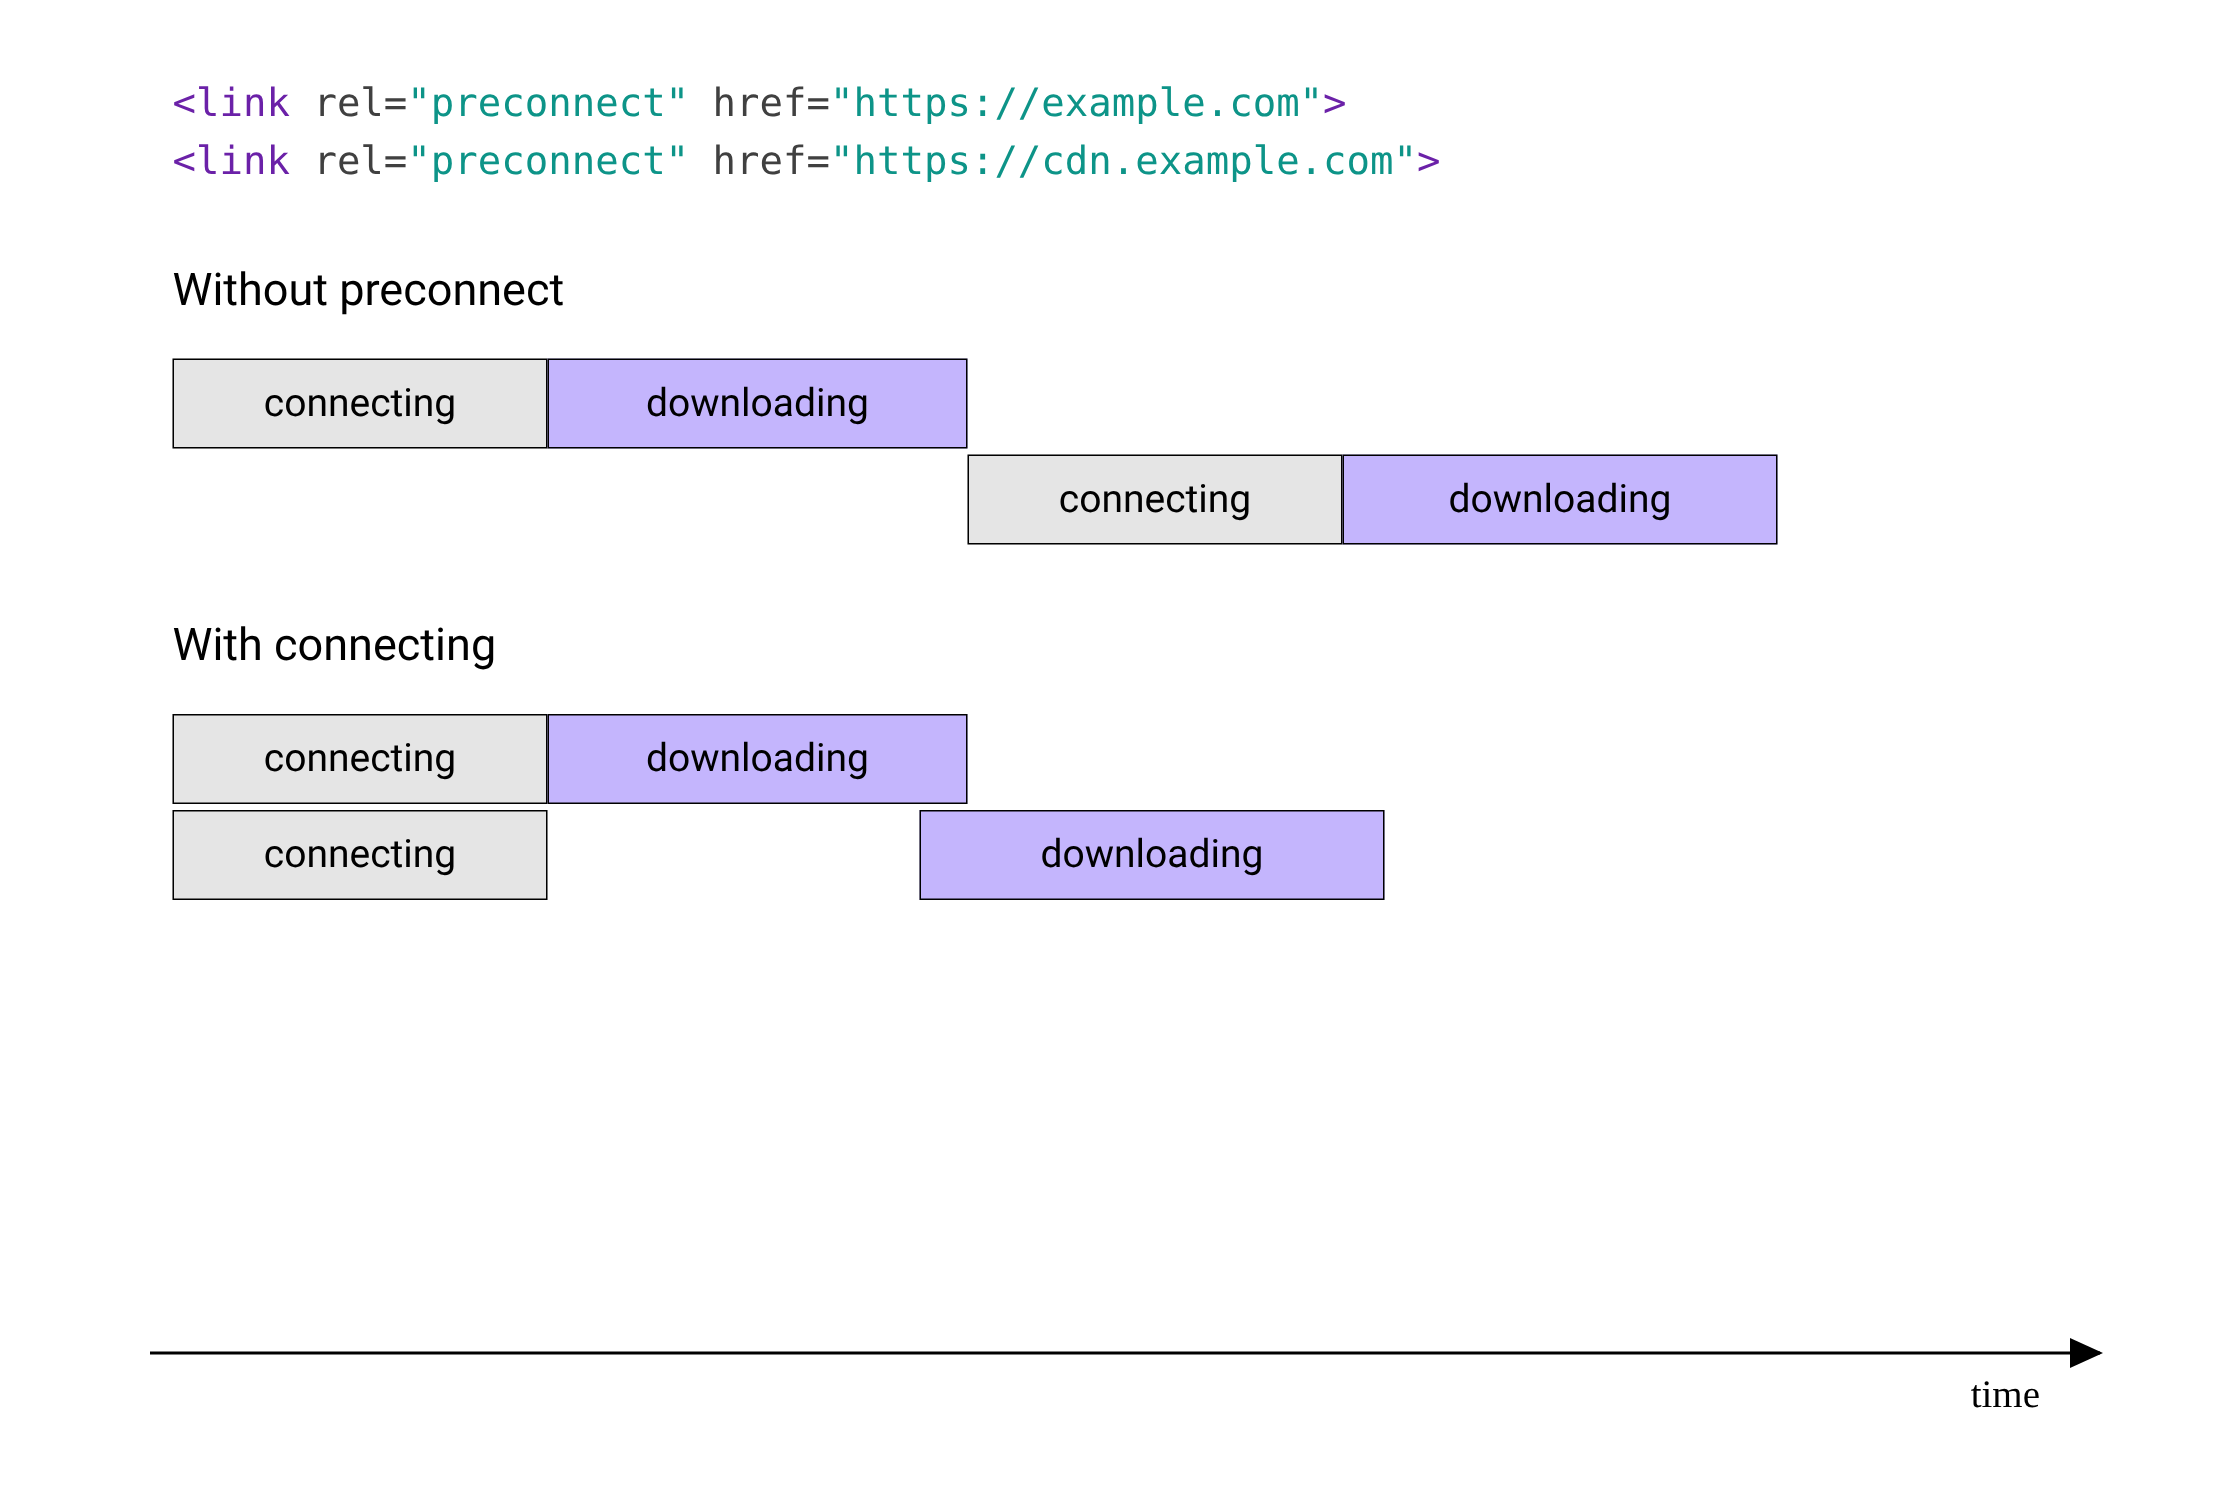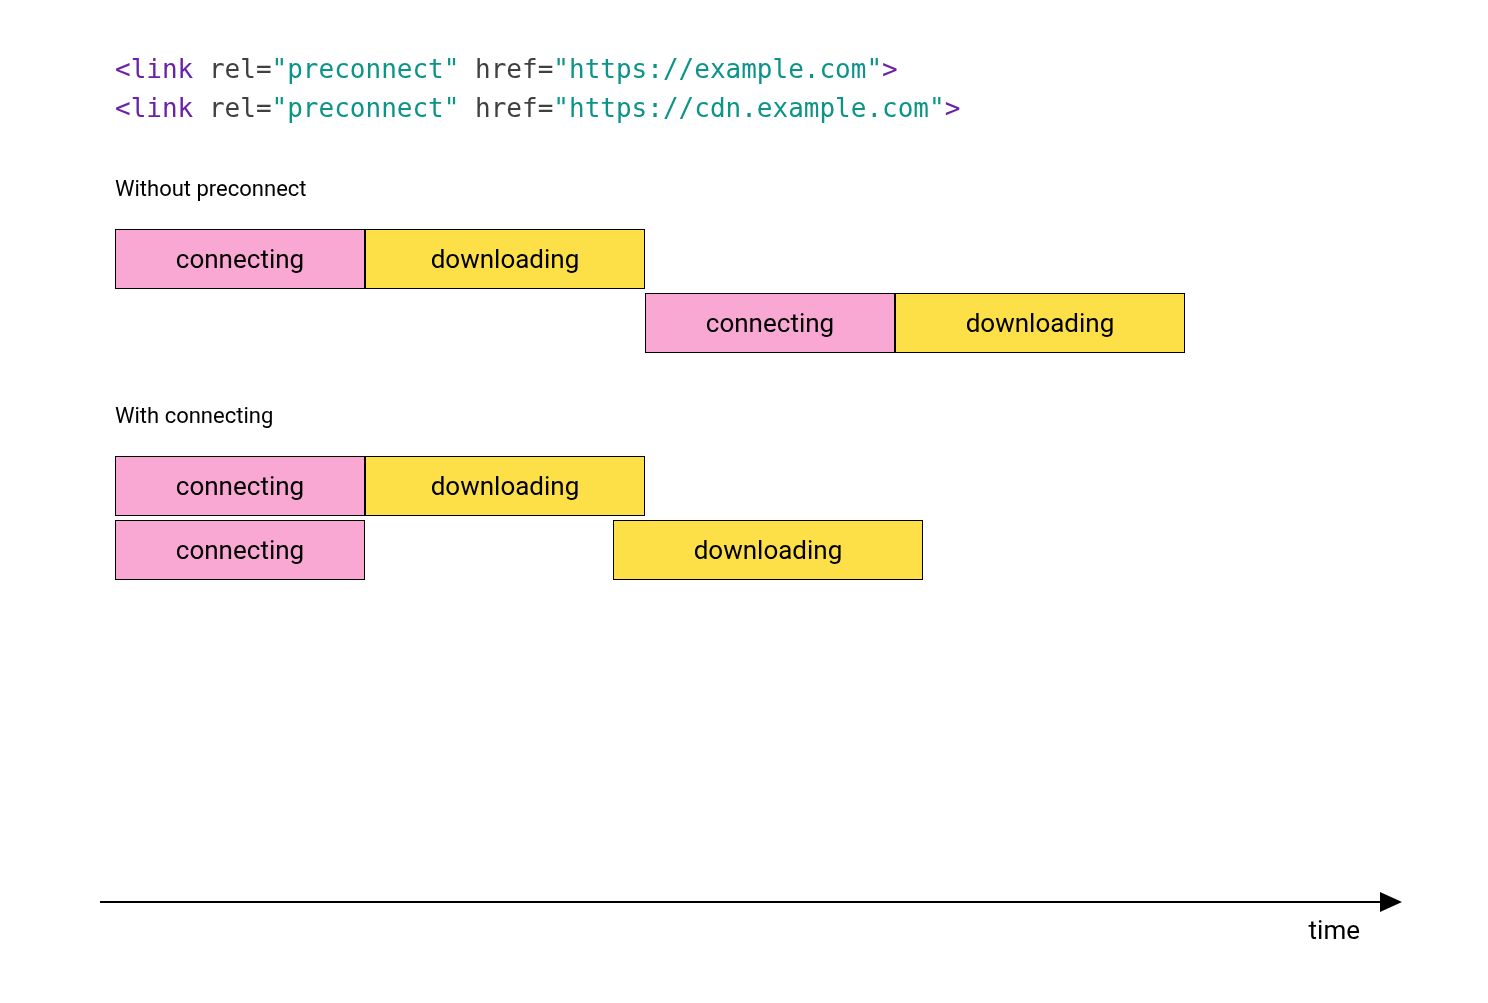--- a/index.html
+++ b/index.html
@@ -22,21 +22,21 @@
       margin-bottom: 48px;
     }
     .code-line {
       display: block;
     }
     .c-bracket { color: #6b21a8; }
     .c-tag { color: #6b21a8; text-align: center; }
     .c-attr { color: #404040; }
     .c-value { color: #0d9488; }
     .section-title {
-      font-size: 22px;
+      font-size: 30px;
       font-weight: 400;
       color: #000;
       margin-bottom: 28px;
       margin-top: 24px;
     }
     .section {
       margin-bottom: 50px;
     }
     .timeline-row {
       height: 60px;
@@ -46,22 +46,22 @@
     .segment {
       position: absolute;
       height: 60px;
       border: 1.5px solid #000;
       display: flex;
       align-items: center;
       justify-content: center;
       font-size: 26px;
       color: #000;
     }
-    .seg-orange { background: #f9a8d4; }
-    .seg-blue { background: #fde047; }
+    .seg-orange { background: #e5e5e5; }
+    .seg-blue { background: #c4b5fd; }
     .axis-container {
       position: absolute;
       left: 100px;
       bottom: 100px;
       width: 1300px;
     }
     .axis-line {
       position: relative;
       height: 2px;
       background: #000;
@@ -76,20 +76,21 @@
       border-left: 22px solid #000;
       border-top: 10px solid transparent;
       border-bottom: 10px solid transparent;
     }
     .axis-label {
       position: absolute;
       right: 40px;
       top: 14px;
       font-size: 26px;
       color: #000;
+      font-family: Liberation Serif, serif;
     }
     .timeline-area {
       position: relative;
       width: 1080px;
     }
   </style>
 </head>
 <body>
 
 <div class="code-block" id="code-block">

